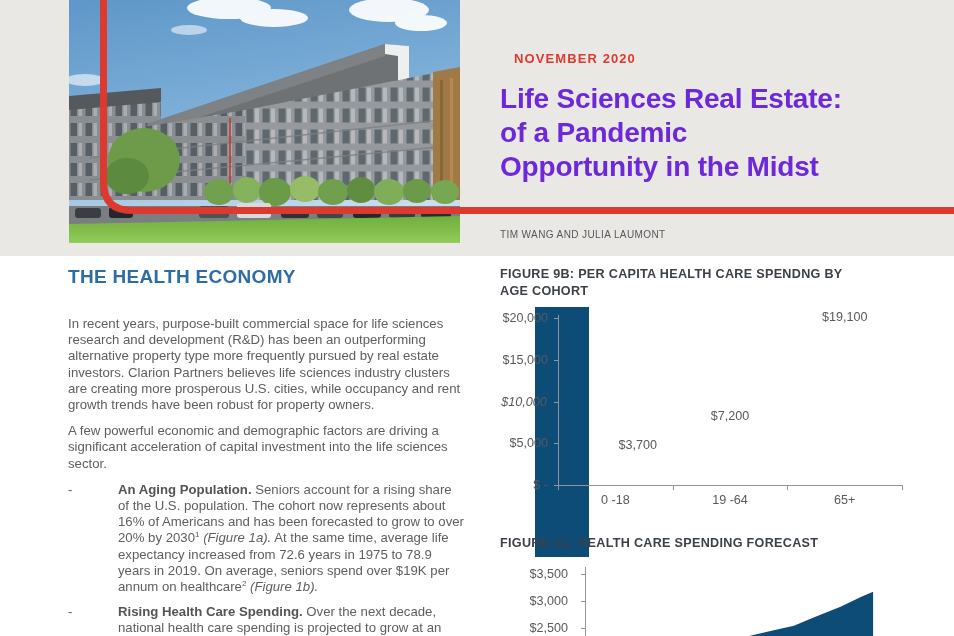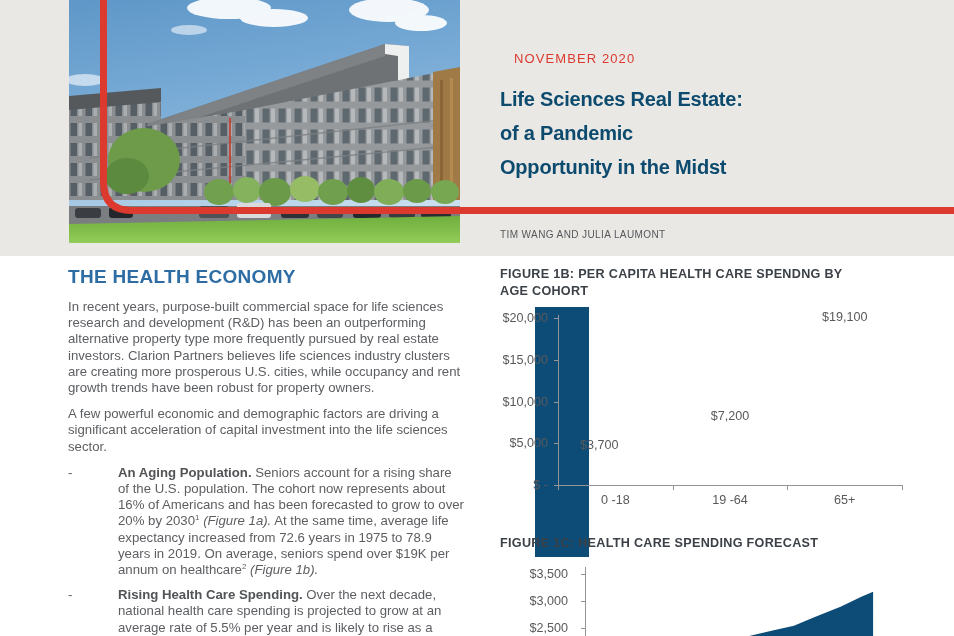--- a/index.html
+++ b/index.html
@@ -4,28 +4,28 @@
 <style>
   html,body{margin:0;padding:0;background:#ffffff;}
   .page{position:relative;width:954px;height:636px;overflow:hidden;background:#ffffff;
         font-family:"Liberation Sans", sans-serif;-webkit-font-smoothing:antialiased;}
   
   .header-band{position:absolute;left:0;top:0;width:954px;height:256px;background:var(--header-bg,#E9E8E5);}
   .photo{position:absolute;left:69px;top:0;width:391px;height:243px;overflow:hidden;}
   .photo svg{display:block;}
   .red-line{position:absolute;left:0;top:0;width:954px;height:256px;pointer-events:none;}
   .red-line path{stroke:var(--accent,#DC3A2F);stroke-width:7;fill:none;}
-  .issue{position:absolute;left:500px;top:51px;font-size:13px;font-weight:normal;
+  .issue{position:absolute;left:500px;top:51px;font-size:13px;font-weight:bold;
          letter-spacing:1.1px;color:var(--accent,#DC3A2F);padding-left:14px;}
-  .title{position:absolute;left:500px;top:82px;font-size:20px;line-height:34px;font-weight:bold;
-         color:#0c4a6e;letter-spacing:-0.2px;}
+  .title{position:absolute;left:500px;top:82px;font-size:28px;line-height:34px;font-weight:bold;
+         color:#6d28d9;letter-spacing:-0.2px;}
   .byline{position:absolute;left:500px;top:229px;font-size:10px;letter-spacing:0.4px;color:#55575B;}
   
   .left-col{position:absolute;left:68px;top:266px;width:396px;}
-  .h{margin:0 0 11px;font-size:19px;line-height:22px;font-weight:bold;letter-spacing:0.3px;
+  .h{margin:0 0 28px;font-size:19px;line-height:22px;font-weight:bold;letter-spacing:0.3px;
      color:var(--blue,#2E6DA4);}
   .body{font-size:13.2px;line-height:16.2px;color:#5C5E61;}
   p.body{margin:0 0 10px;}
   .bullet{display:flex;margin:0 0 9px;}
   .dash{flex:0 0 18px;width:18px;font-size:13.2px;line-height:16.2px;color:#5C5E61;}
   .btext{flex:1;margin-left:32px;}
   .b{font-weight:bold;color:#525457;}
   .i{font-style:italic;}
   sup{font-size:8px;vertical-align:super;line-height:0;}
   
@@ -155,40 +155,40 @@
     <div class="bullet">
       <span class="dash">-</span>
       <span class="btext body"><span class="b">An Aging Population. </span><span>Seniors account for a rising share of the U.S. population. The cohort now represents about 16% of Americans and has been forecasted to grow to over 20% by 2030</span><sup>1</sup><span> </span><span class="i">(Figure 1a).</span><span> At the same time, average life expectancy increased from 72.6 years in 1975 to 78.9 years in 2019. On average, seniors spend over $19K per annum on healthcare</span><sup>2</sup><span> </span><span class="i">(Figure 1b).</span></span>
     </div>
     <div class="bullet">
       <span class="dash">-</span>
       <span class="btext body"><span class="b">Rising Health Care Spending. </span><span>Over the next decade, national health care spending is projected to grow at an average rate of 5.5% per year and is likely to rise as a percentage of U.S. GDP to about 20% by 2028, up from</span></span>
     </div>
   </div>
 
-  <div class="fig-title" id="fig1b-title">FIGURE 1B: PER CAPITA HEALTH CARE SPENDNG BY AGE COHORT</div>
+  <div class="fig-title" id="fig1b-title">FIGURE 9B: PER CAPITA HEALTH CARE SPENDNG BY AGE COHORT</div>
   <div class="chart" id="fig1b-chart">
       <div class="lbl" style="left: 0px; top: 3px; width: 48px; text-align: right;">$20,000</div>
       <div class="axis" style="left: 54px; top: 11px; width: 4px; height: 1px;"></div>
       <div class="lbl" style="left: 0px; top: 44.75px; width: 48px; text-align: right;">$15,000</div>
       <div class="axis" style="left: 54px; top: 52.75px; width: 4px; height: 1px;"></div>
-      <div class="lbl" style="left: 0px; top: 86.5px; width: 48px; text-align: right;">$10,000</div>
+      <div class="lbl" style="left: 0px; top: 86.5px; width: 48px; text-align: center; font-style: italic;">$10,000</div>
       <div class="axis" style="left: 54px; top: 94.5px; width: 4px; height: 1px;"></div>
       <div class="lbl" style="left: 0px; top: 128.25px; width: 48px; text-align: right;">$5,000</div>
       <div class="axis" style="left: 54px; top: 136.25px; width: 4px; height: 1px;"></div>
       <div class="lbl" style="left: 0px; top: 170px; width: 48px; text-align: right;">$ -</div>
       <div class="axis" style="left: 54px; top: 178px; width: 4px; height: 1px;"></div>
       <div class="axis" style="left: 58px; top: 8px; width: 1px; height: 171px;"></div>
       <div class="axis" style="left: 58px; top: 178px; width: 345px; height: 1px;"></div>
       <div class="axis" style="left: 58px; top: 179px; width: 1px; height: 4px;"></div>
       <div class="axis" style="left: 172.667px; top: 179px; width: 1px; height: 4px;"></div>
       <div class="axis" style="left: 287.333px; top: 179px; width: 1px; height: 4px;"></div>
       <div class="axis" style="left: 402px; top: 179px; width: 1px; height: 4px;"></div>
       <div class="bar" style="left: 88.3333px; top: 147.105px; width: 54px; height: 30.895px; background: rgb(14, 76, 120);"></div>
-      <div class="lbl" style="left: 80px; top: 130.105px; width: 90px; text-align: left;">$3,700</div>
+      <div class="lbl" style="left: 67px; top: 130.105px; width: 90px; text-align: right;">$3,700</div>
       <div class="lbl" style="left: 70.3333px; top: 185px; width: 90px; text-align: center;">0 -18</div>
       <div class="bar" style="left: 203px; top: 117.88px; width: 54px; height: 60.12px; background: rgb(14, 76, 120);"></div>
       <div class="lbl" style="left: 185px; top: 100.88px; width: 90px; text-align: center;">$7,200</div>
       <div class="lbl" style="left: 185px; top: 185px; width: 90px; text-align: center;">19 -64</div>
       <div class="bar" style="left: 317.667px; top: 18.515px; width: 54px; height: 159.485px; background: rgb(14, 76, 120);"></div>
       <div class="lbl" style="left: 299.667px; top: 1.515px; width: 90px; text-align: center;">$19,100</div>
       <div class="lbl" style="left: 299.667px; top: 185px; width: 90px; text-align: center;">65+</div>
     </div>
 
   <div class="fig-title" id="fig1c-title">FIGURE 1C: HEALTH CARE SPENDING FORECAST</div>

